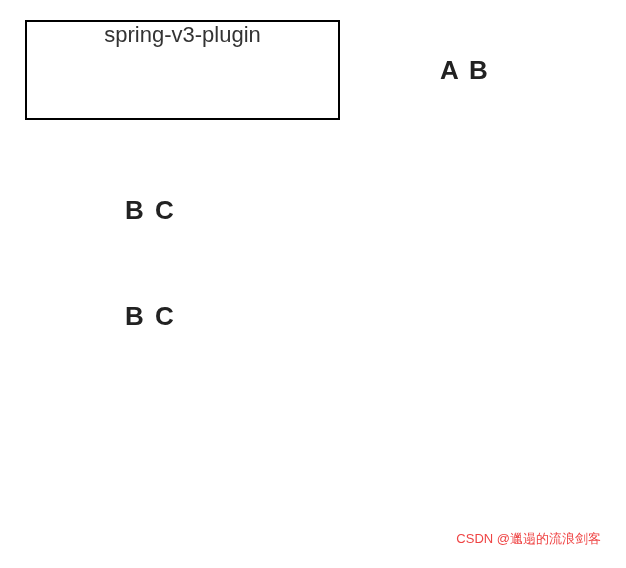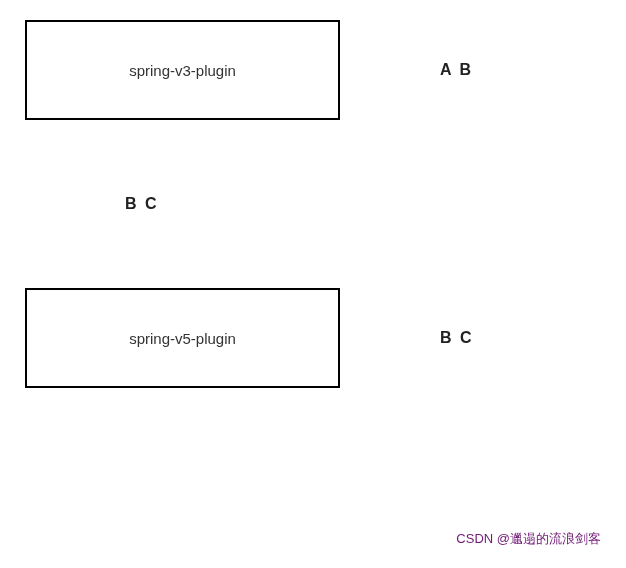--- a/index.html
+++ b/index.html
@@ -19,56 +19,52 @@
       display: flex;
       align-items: center;
       margin-bottom: 75px;
       padding-left: 25px;
     }
     .plugin-box {
       width: 315px;
       height: 100px;
       border: 2px solid #000;
       display: flex;
-      align-items: center;
       justify-content: center;
-      font-size: 15px;
+      font-size: 22px;
       color: #333;
       font-weight: 400;
     }
     .tags {
       margin-left: 100px;
-      font-size: 16px;
+      font-size: 26px;
       font-weight: 700;
       color: #222;
       letter-spacing: 2px;
     }
     .watermark {
       position: absolute;
       bottom: 20px;
       right: 25px;
       font-size: 13px;
-      color: #701a75;
+      color: #ef4444;
       font-weight: 400;
     }
   </style>
 </head>
 <body>
 
 <div class="row">
   <div class="plugin-box">
     <span>spring-v3-plugin</span>
   </div>
   <div class="tags">A B</div>
 </div>
 
 <div class="row">
   <div class="tags">B C</div>
 </div>
 
 <div class="row">
-  <div class="plugin-box">
-    <span>spring-v5-plugin</span>
-  </div>
   <div class="tags">B C</div>
 </div>
 
 <div class="watermark">CSDN @邋遢的流浪剑客</div>
 
 </body></html>

